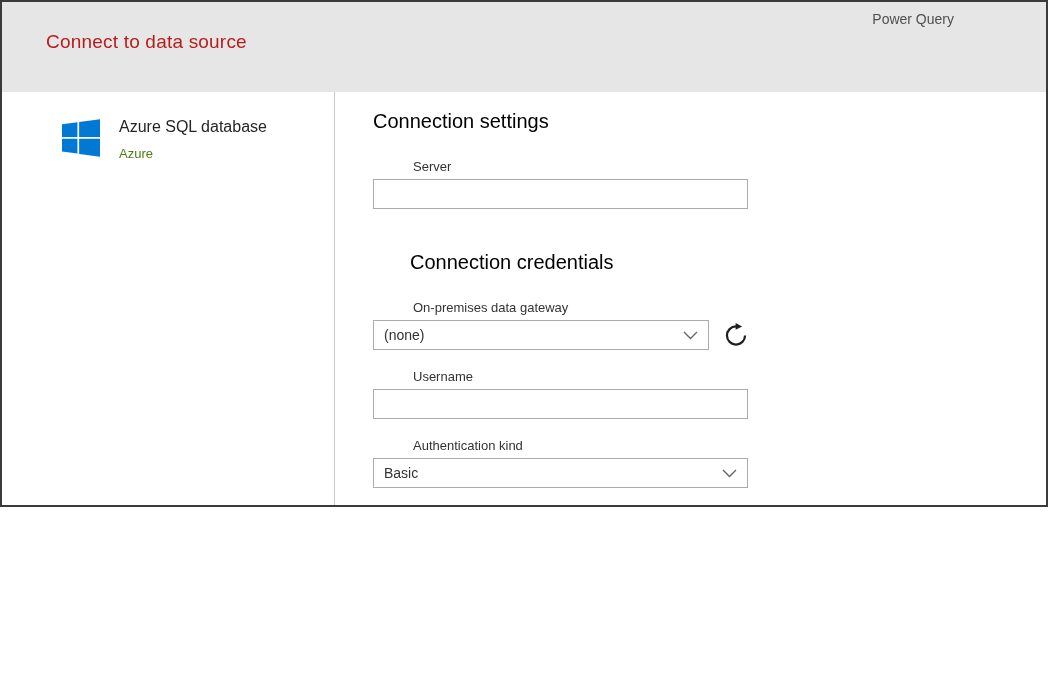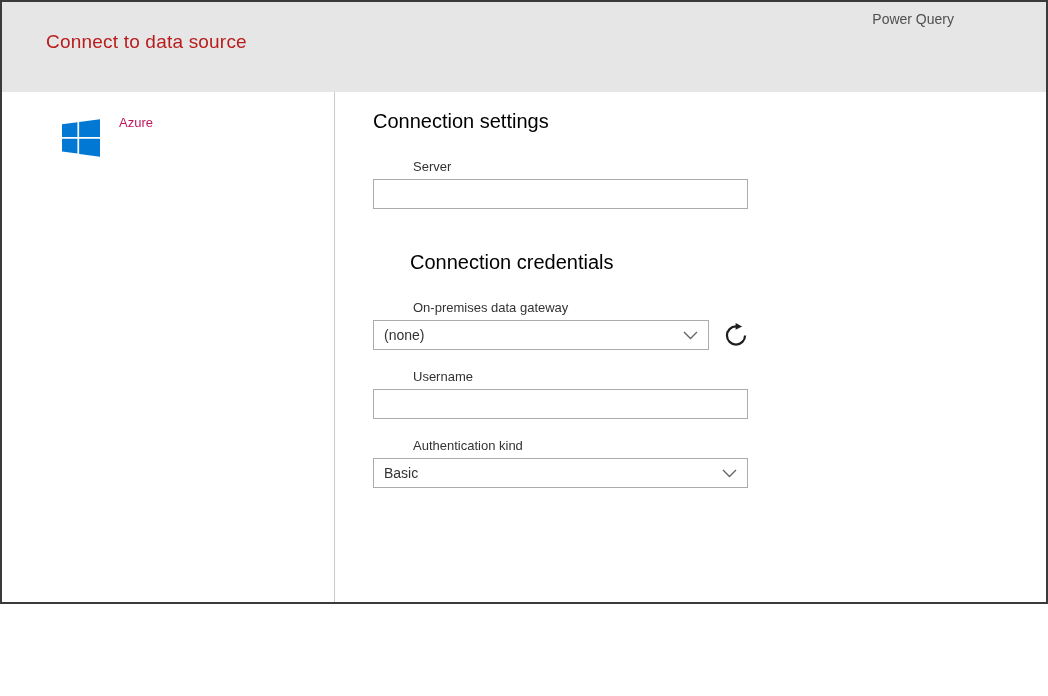--- a/index.html
+++ b/index.html
@@ -2,21 +2,21 @@
 <html><head>
 <meta charset="utf-8">
 <style>
   * { box-sizing: border-box; margin: 0; padding: 0; }
   html, body { background: #ffffff; }
   body {
     font-family: "Liberation Sans", "DejaVu Sans", sans-serif;
     width: 1048px; height: 696px;
   }
   .dialog {
-    width: 1048px; height: 604px;
+    width: 1048px; height: 507px;
     border: 2px solid #3a3a3a;
     display: flex; flex-direction: column;
     background: #ffffff;
   }
   
   .header {
     background: #e6e6e6;
     height: 90px;
     flex: 0 0 auto;
     position: relative;
@@ -41,21 +41,21 @@
     width: 333px; flex: 0 0 333px;
     border-right: 1px solid #c9c9c9;
     padding: 23px 0 0 60px;
   }
   .source-item {
     display: flex; align-items: flex-start; gap: 19px;
   }
   .source-icon { width: 38px; height: 38px; margin-top: 4px; }
   .source-texts { display: flex; flex-direction: column; }
   .source-name { font-size: 16px; color: #252525; line-height: 1.3; margin-top: 2px; }
-  .source-category { font-size: 13px; color: #be185d; margin-top: 0; }
+  .source-category { font-size: 13px; color: #4d7c0f; margin-top: 8px; }
   
   .form-panel {
     flex: 1 1 auto;
     padding: 18px 0 0 38px;
   }
   .section-heading {
     font-size: 20px; font-weight: 400; color: #000000;
     margin-bottom: 26px;
   }
   .section-heading.credentials { margin-top: 42px; margin-left: 37px; }
@@ -103,20 +103,21 @@
 
     <div class="source-panel">
       <div class="source-item">
         <svg class="source-icon" viewBox="0 0 88 88" aria-hidden="true">
           <path d="M0 12.4 L35.7 7.6 L35.7 41.8 L0 41.8 Z" fill="#0078d4"></path>
           <path d="M39.7 7 L88 0.4 L88 41.8 L39.7 41.8 Z" fill="#0078d4"></path>
           <path d="M0 45.7 L35.7 45.7 L35.7 80 L0 75.3 Z" fill="#0078d4"></path>
           <path d="M39.7 45.7 L88 45.7 L88 87.5 L39.7 81 Z" fill="#0078d4"></path>
         </svg>
         <div class="source-texts">
+          <div class="source-name">Azure SQL database</div>
           <div class="source-category">Azure</div>
         </div>
       </div>
     </div>
 
     <div class="form-panel">
 
       <div class="section-heading">Connection settings</div>
 
       <div class="field-group">

